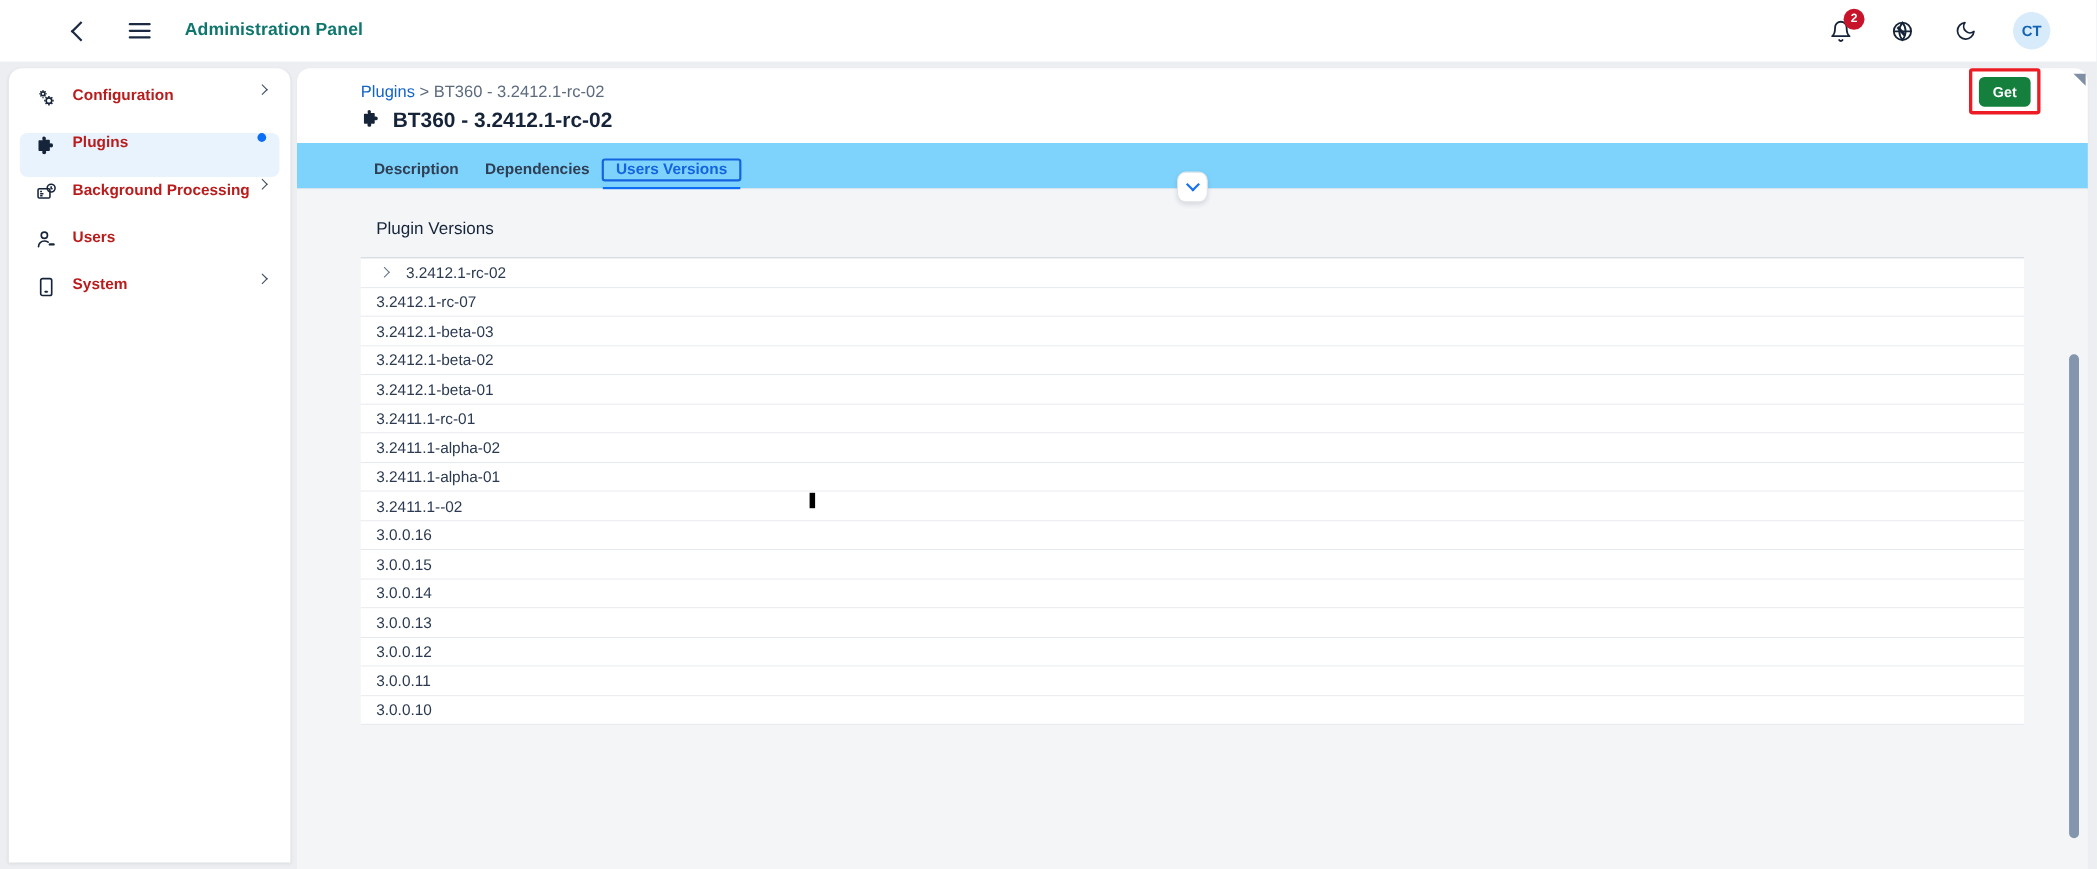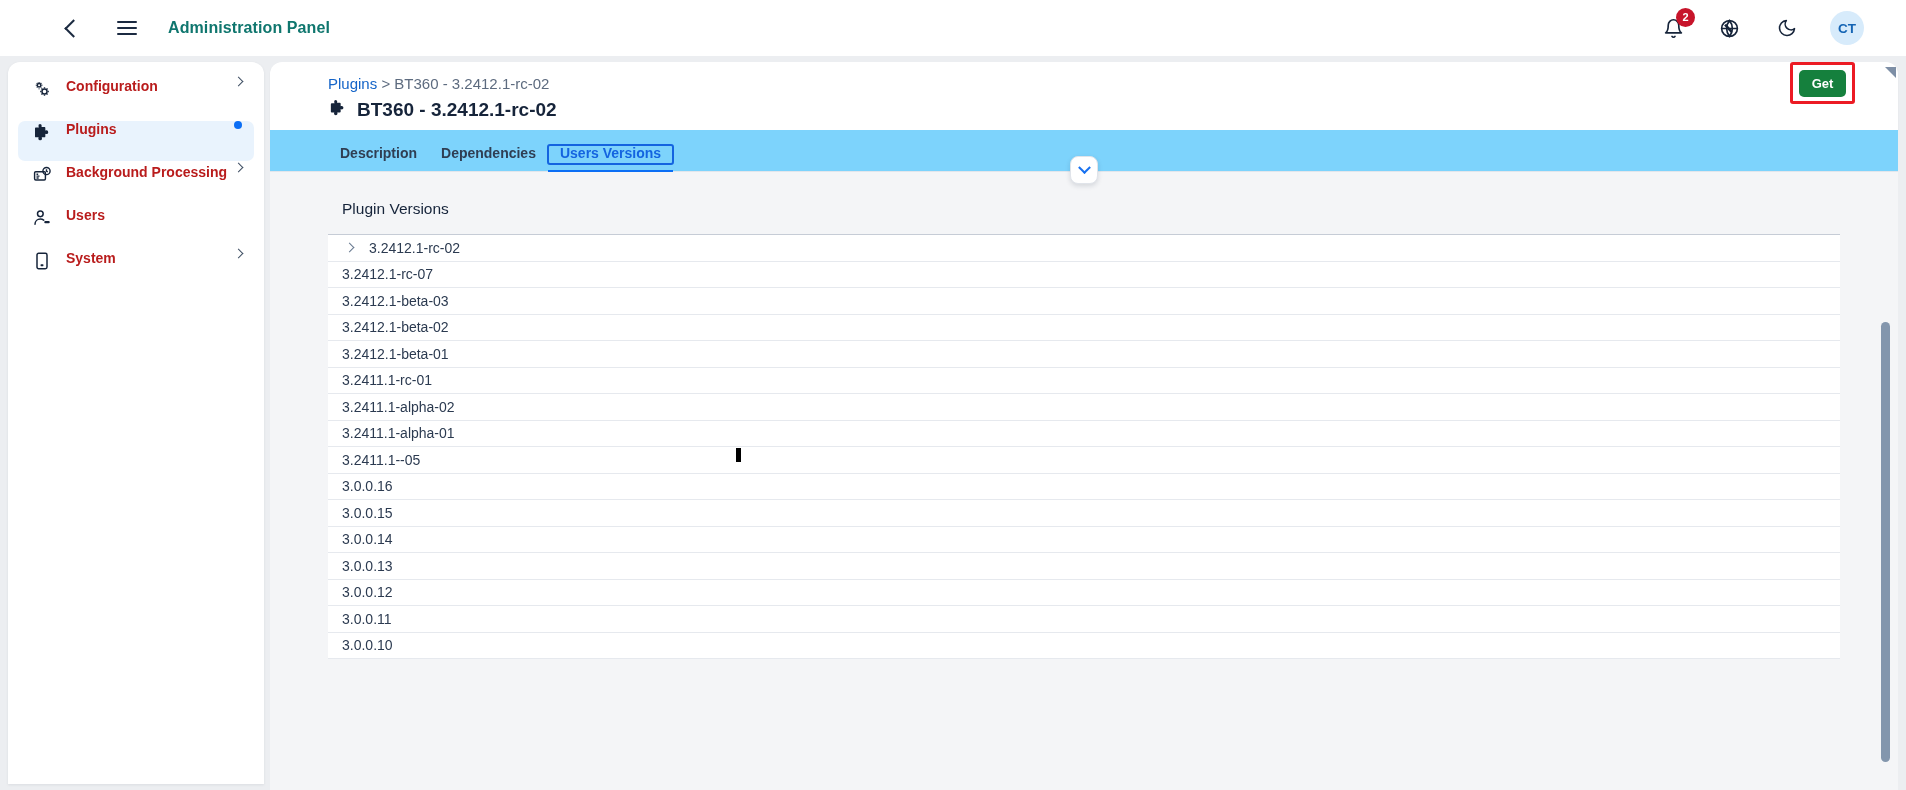--- a/index.html
+++ b/index.html
@@ -346,21 +346,21 @@
         <div class="ver-row plain">
           <span>3.2411.1-rc-01</span>
           </div>
         <div class="ver-row plain">
           <span>3.2411.1-alpha-02</span>
           </div>
         <div class="ver-row plain">
           <span>3.2411.1-alpha-01</span>
           </div>
         <div class="ver-row plain">
-          <span>3.2411.1--05</span>
+          <span>3.2411.1--02</span>
           </div>
         <div class="ver-row plain">
           <span>3.0.0.16</span>
           </div>
         <div class="ver-row plain">
           <span>3.0.0.15</span>
           </div>
         <div class="ver-row plain">
           <span>3.0.0.14</span>
           </div>

